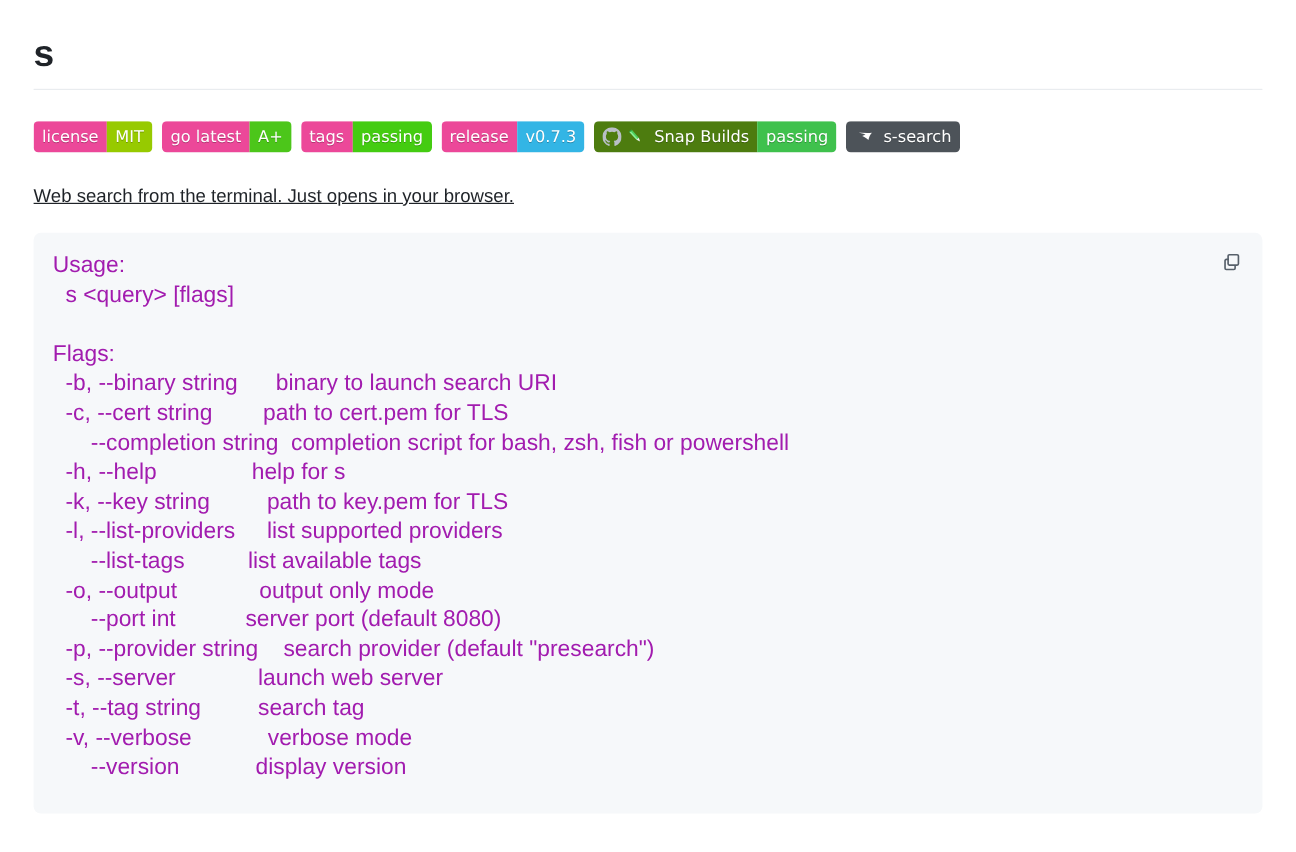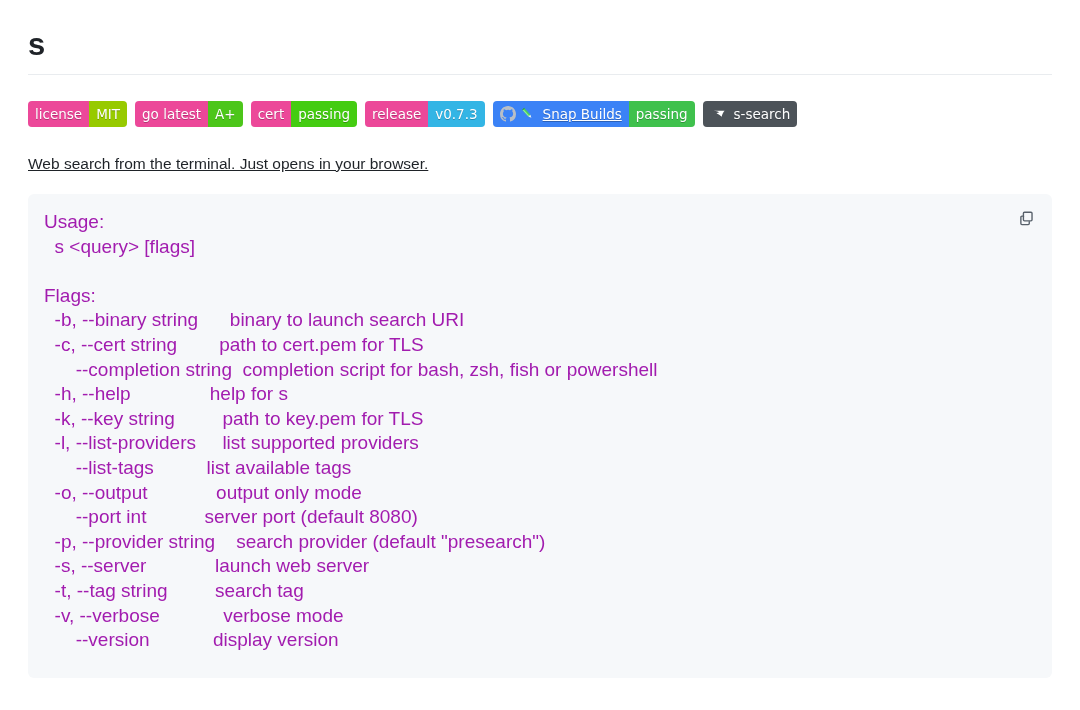--- a/index.html
+++ b/index.html
@@ -56,21 +56,21 @@
     box-shadow: inset 0 -1px 0 rgba(0,0,0,0.10);
   }
   .badge .seg {
     display: inline-flex;
     align-items: center;
     padding: 0 7px;
     color: #ffffff;
     text-shadow: 0 1px 0 rgba(0,0,0,0.25);
   }
   .badge .seg.left   { background: #ec4899; }
-  .badge .seg.dark   { background: #3b82f6; text-decoration: underline; }
+  .badge .seg.dark   { background: #4d7c0f; }
   .badge .seg.grey2  { background: #4d5359; }
 
   .badge .seg.lime      { background: #97ca00; }
   .badge .seg.brightgr  { background: #4cc61a; }
   .badge .seg.green     { background: #44cc11; }
   .badge .seg.blue      { background: #33b5e5; }
   .badge .seg.snapgreen { background: #3fc14d; }
   .badge .seg.darkgreen { background: #249127; }
 
   .badge .seg .ic { display: inline-flex; align-items: center; margin-right: 5px; }
@@ -139,21 +139,21 @@
       <span class="seg left">license</span>
       <span class="seg lime">MIT</span>
     </span>
 
     <span class="badge">
       <span class="seg left">go latest</span>
       <span class="seg brightgr">A+</span>
     </span>
 
     <span class="badge">
-      <span class="seg left">cert</span>
+      <span class="seg left">tags</span>
       <span class="seg green">passing</span>
     </span>
 
     <span class="badge">
       <span class="seg left">release</span>
       <span class="seg blue">v0.7.3</span>
     </span>
 
     <span class="badge">
       <span class="seg dark">

